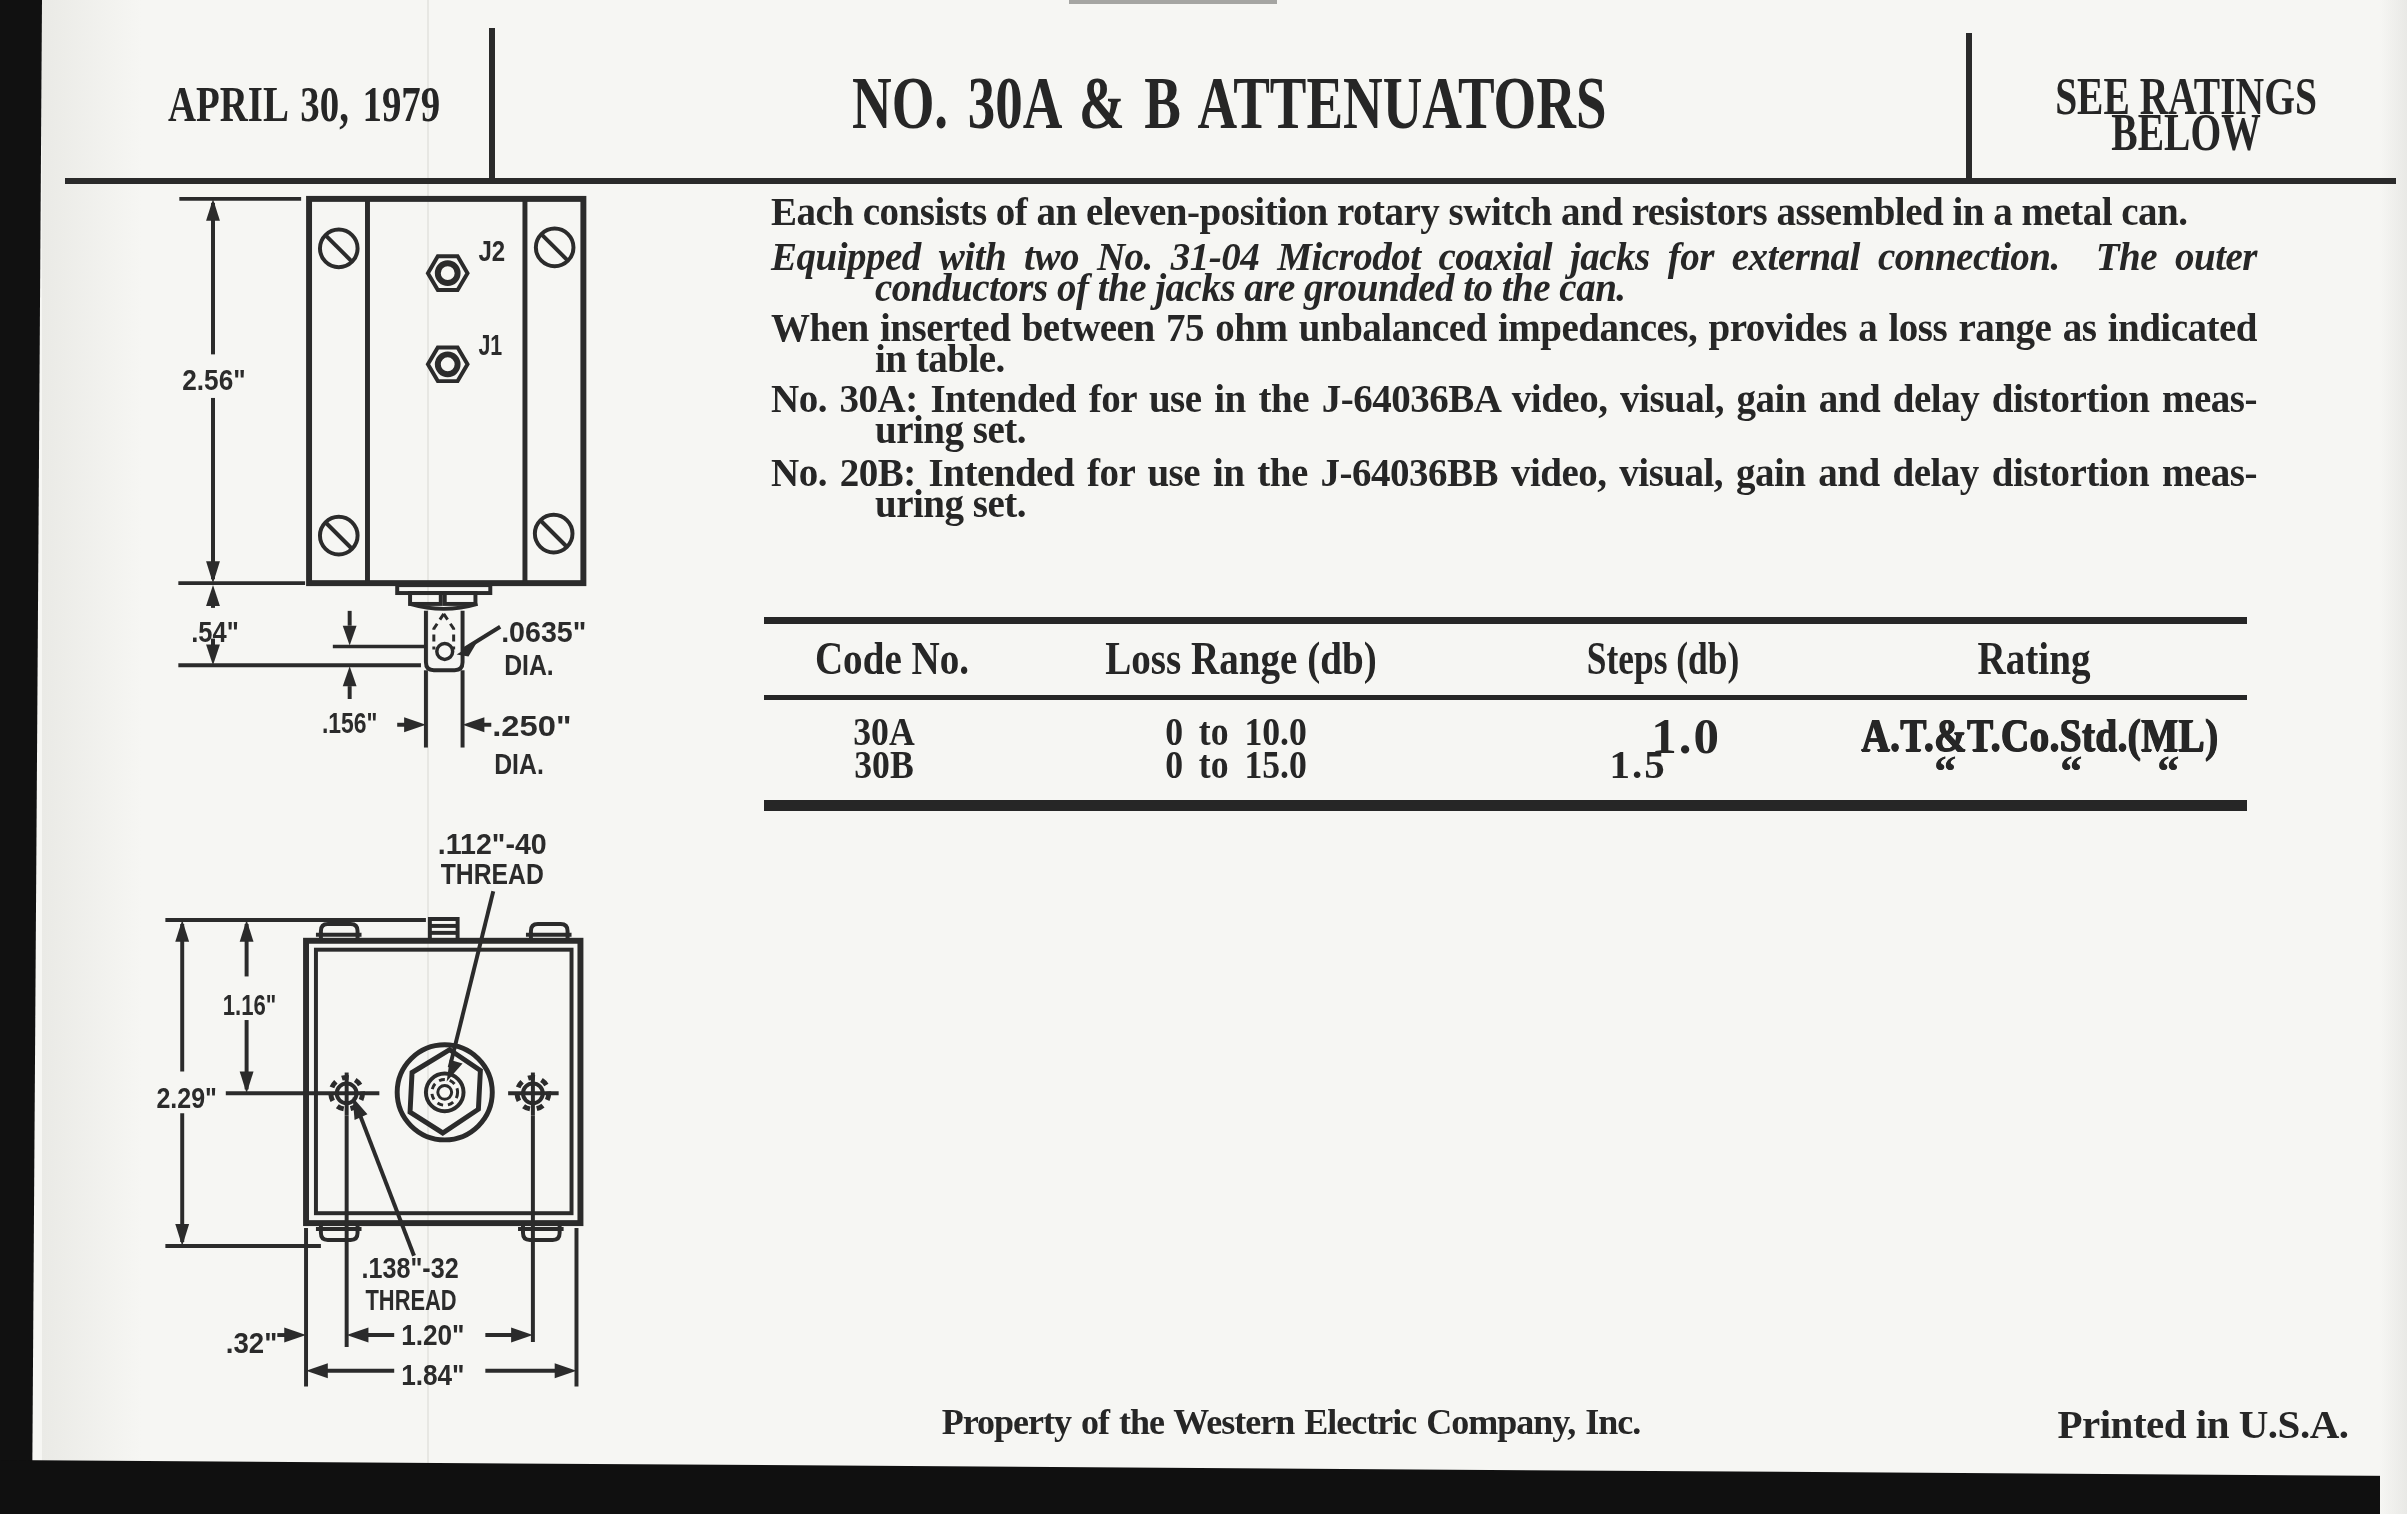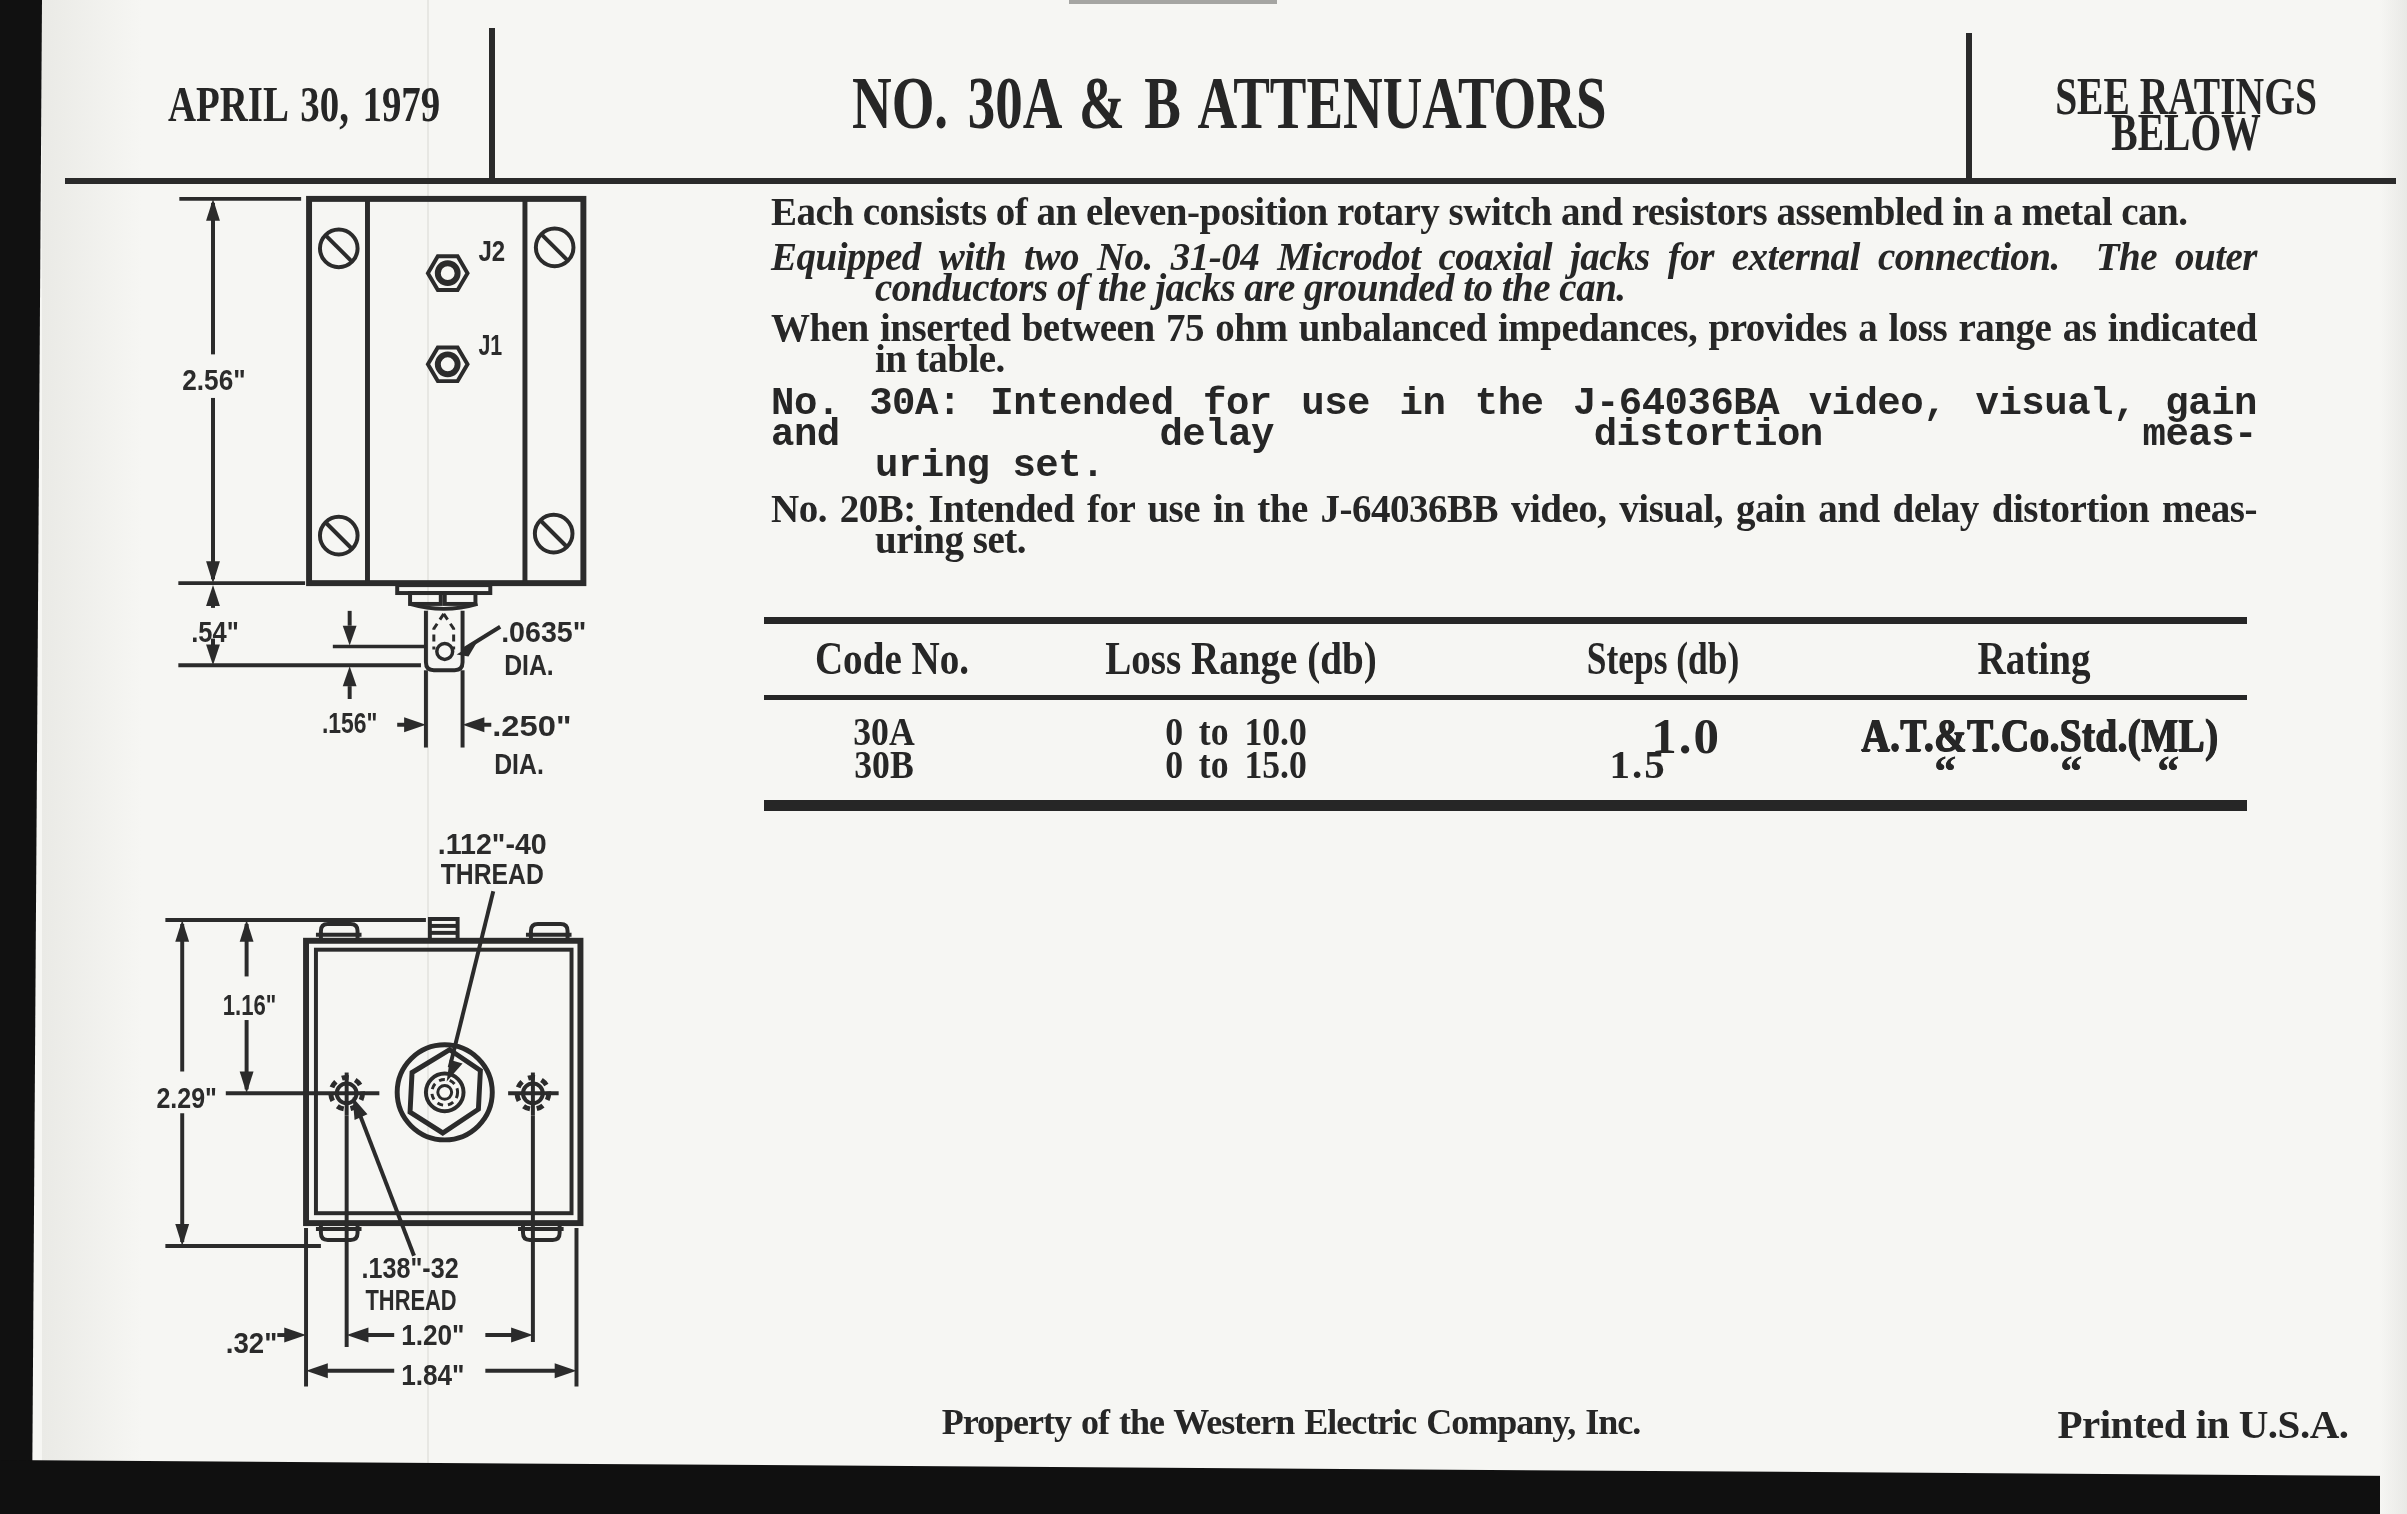--- a/index.html
+++ b/index.html
@@ -67,21 +67,21 @@
       <div class="jl">No. 20B: Intended for use in the J-64036BB video, visual, gain and delay distortion meas-</div>
       <div class="cl">uring set.</div>
     </div>
 </div>
 <style>
   #bodytext .jl{text-align:justify;text-align-last:justify;}
   #bodytext .cl{padding-left:104px;}
   #bodytext .p:nth-child(2){margin-top:14.4px;font-style:italic;}
   #bodytext .p:nth-child(3){margin-top:8.4px;}
   #bodytext .p:nth-child(4){margin-top:9.4px;}
-  #bodytext .p:nth-child(5){margin-top:15px;font-family:Liberation Mono, monospace;}
+  #bodytext .p:nth-child(5){margin-top:9px;}
   #bodytext .p:nth-child(6){margin-top:11.4px;}
 </style>
 
 <div class="abs" style="left:764px;top:617px;width:1483px;height:7px;background:#262626;"></div>
 
 <div class="abs ser" style="left:892px;top:636px;font-size:46px;transform:translateX(-50%) scaleX(0.85);">Code No.</div>
 
 <div class="abs ser" style="left:1241px;top:636px;font-size:46px;transform:translateX(-50%) scaleX(0.85);">Loss Range (db)</div>
 
 <div class="abs ser" style="left:1663px;top:636px;font-size:46px;transform:translateX(-50%) scaleX(0.77);">Steps (db)</div>

